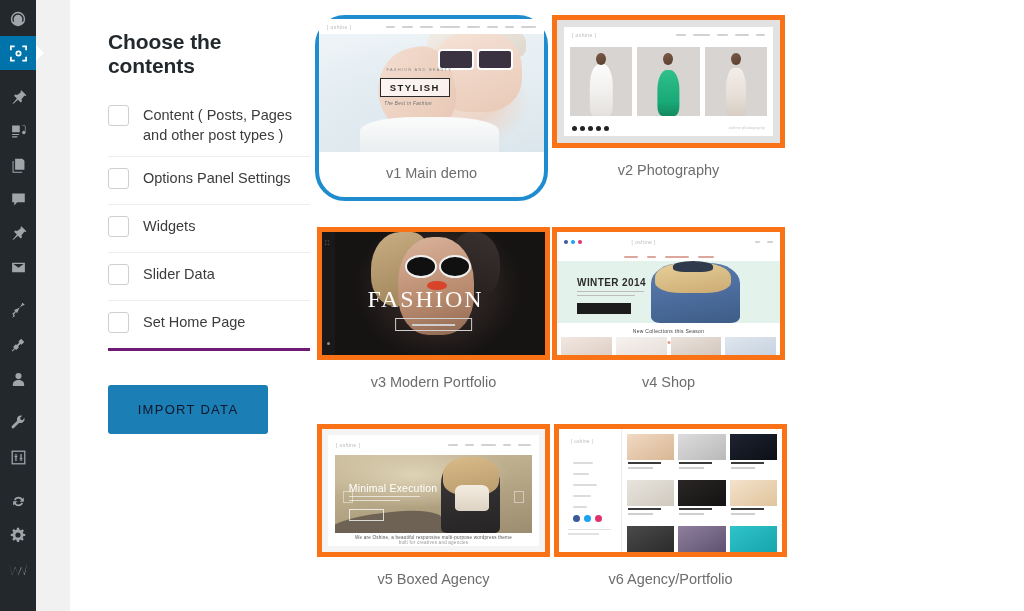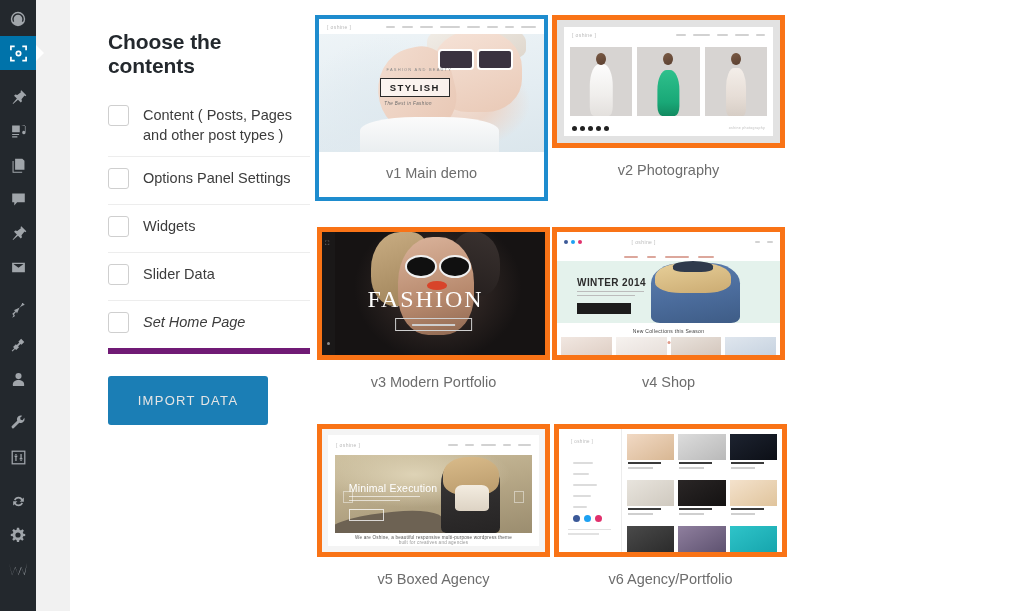--- a/index.html
+++ b/index.html
@@ -88,44 +88,44 @@
     letter-spacing: -0.1px;
   }
   .check-list { }
   .check-row {
     display: flex;
     align-items: flex-start;
     padding: 10px 0 11px 0;
     border-bottom: 1px solid #ededed;
     min-height: 26px;
   }
-  .check-row:last-child { border-bottom: 6px solid #701a75; font-style: italic; }
+  .check-row:last-child { border-bottom: 3px solid #701a75; }
   .checkbox {
     width: 21px;
     height: 21px;
     min-width: 21px;
     border: 1px solid #cfcfcf;
     border-radius: 3px;
     background: #ffffff;
     margin-right: 14px;
     margin-top: 1px;
     box-sizing: border-box;
   }
   .check-label {
     font-size: 14.5px;
     color: #3c3c3c;
     line-height: 1.38;
     padding-top: 1px;
   }
   .import-btn {
-    margin-top: 22px;
+    margin-top: 34px;
     width: 160px;
     height: 49px;
     background: #1b7eb5;
-    color: #e5e5e5;
+    color: #0f172a;
     border: none;
     border-radius: 3px;
     font-size: 13px;
     letter-spacing: 1.3px;
     font-family: "Liberation Sans", sans-serif;
     cursor: pointer;
     display: block;
   }
 
   
@@ -136,20 +136,21 @@
     display: flex;
     flex-wrap: wrap;
     align-content: flex-start;
   }
   .card {
     width: 233px;
     margin: 0 0 26px 0;
     box-sizing: border-box;
     display: flex;
     flex-direction: column;
+    border-radius: 30px;
   }
   .card + .card { margin-left: 0; align-items: center; }
   .card-slot {
     width: 233px;
     margin-right: 2px;
   }
   .card.selected {
     border: 4px solid #1e8cce;
     width: 233px;
     padding: 0;

